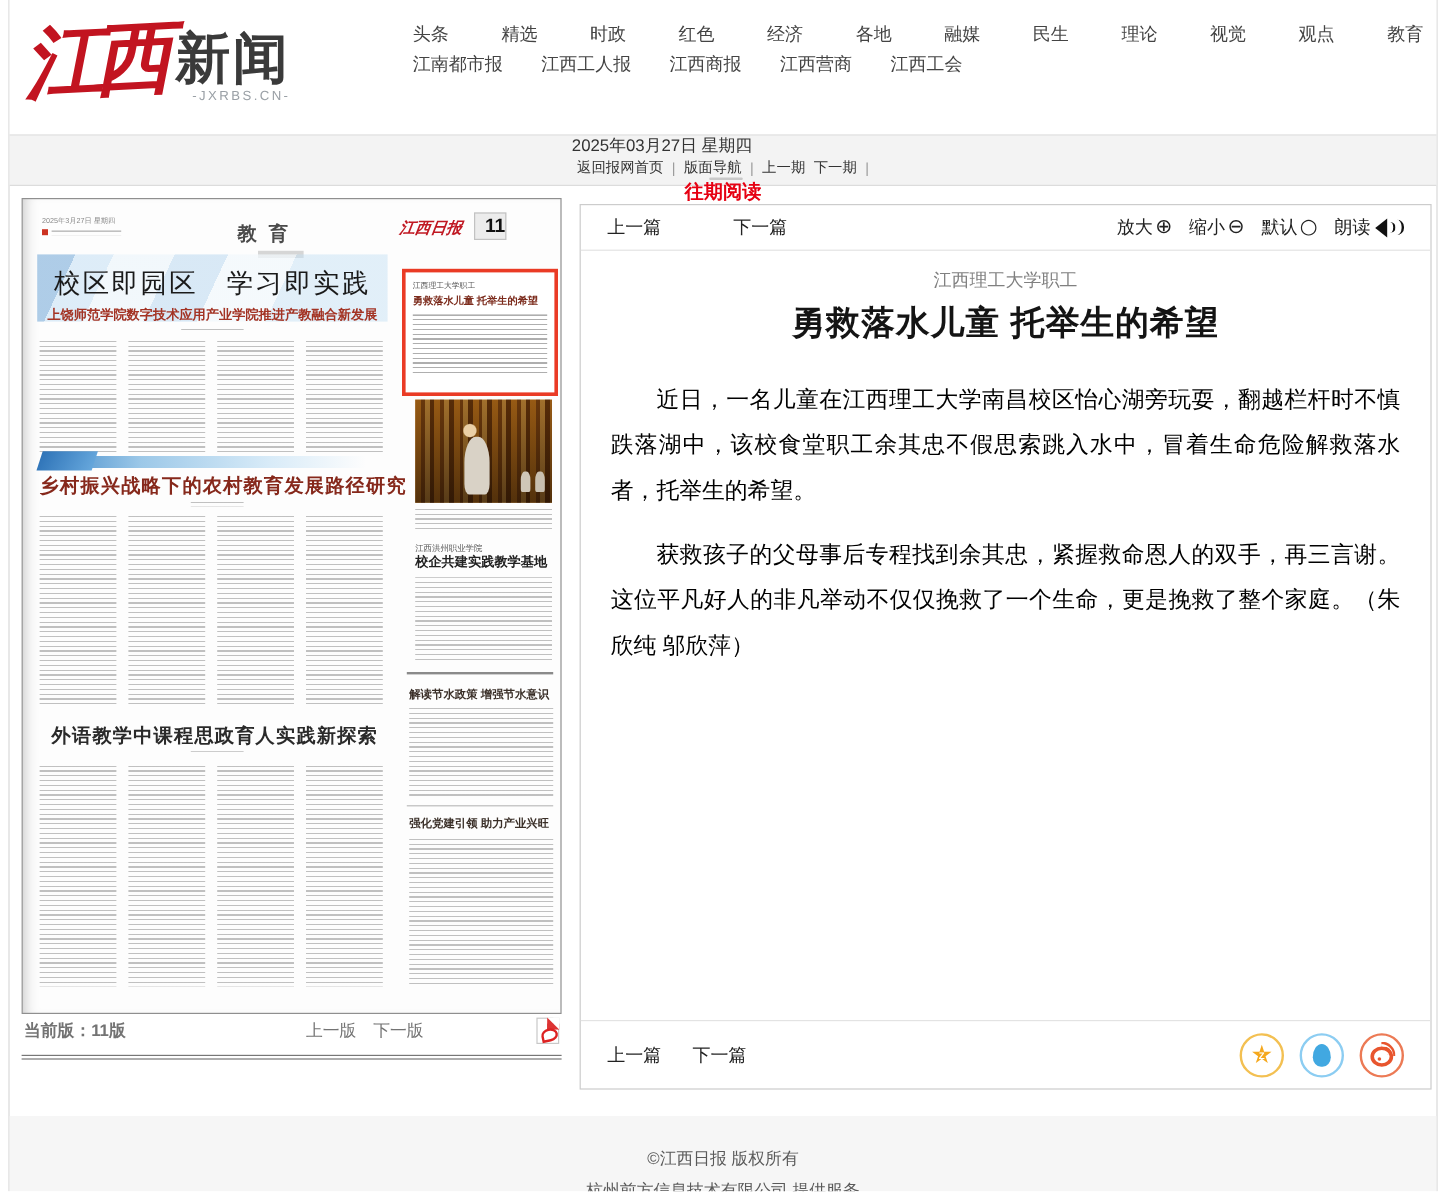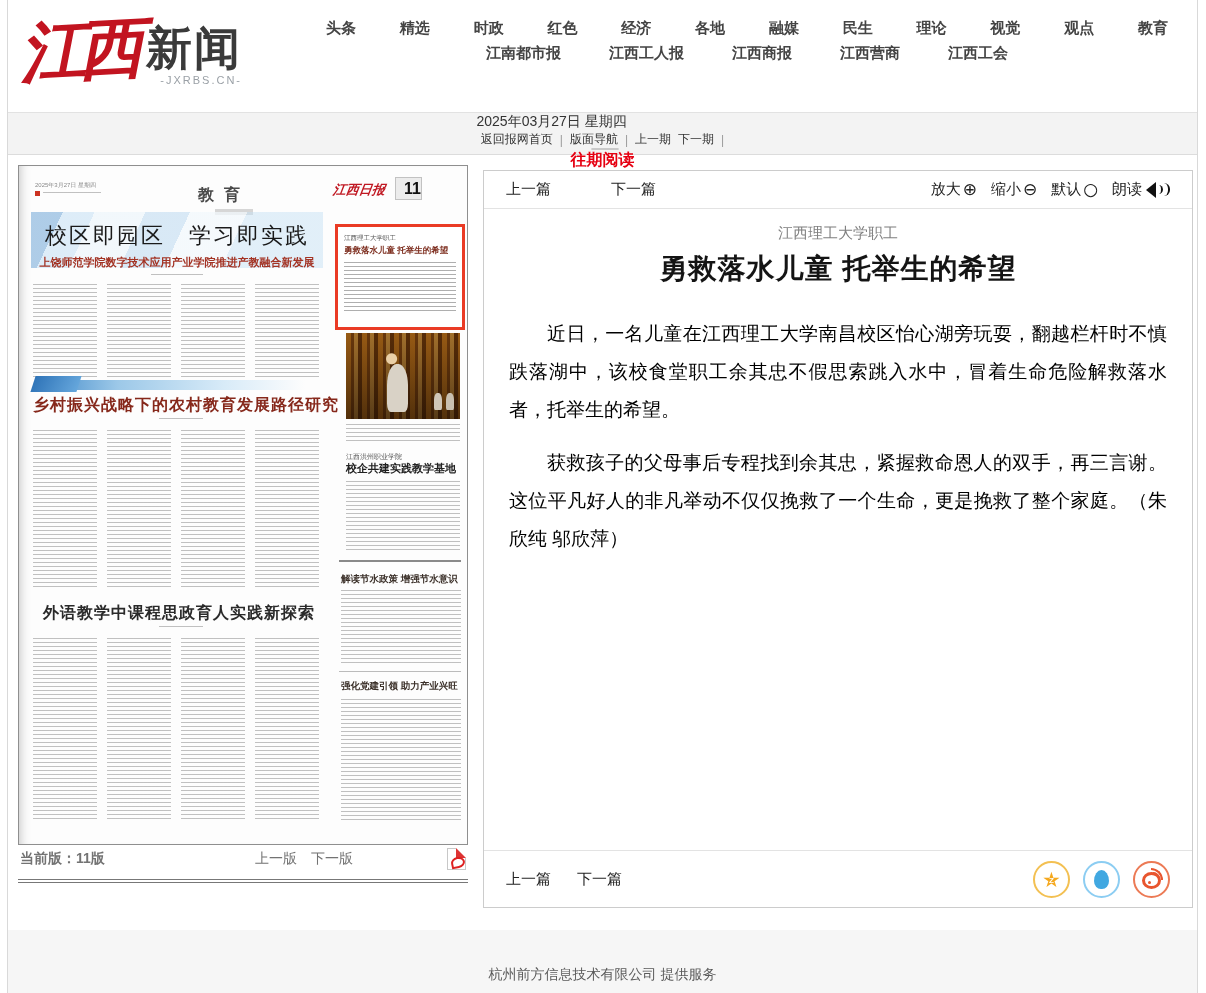--- a/index.html
+++ b/index.html
@@ -7,23 +7,23 @@
   .edge{position:absolute;top:0;bottom:0;width:1px;background:#d9d9d9;}
   .edge.l{left:7px}.edge.r{right:8px}
 
   
   .header{position:absolute;left:8px;right:9px;top:0;height:112px;background:#fff;}
   .logo{position:absolute;left:12px;top:4px;display:flex;cursor:pointer;}
   .logo-jx{font-family:"DejaVu Serif",serif;font-style:italic;font-weight:bold;font-size:66px;line-height:92px;color:#c21420;letter-spacing:-8px;transform:rotate(-3deg);margin-right:10px;}
   .logo-col{display:flex;flex-direction:column;justify-content:center;margin-top:8px;}
   .logo-xw{font-size:46px;font-weight:bold;color:#3a3a3a;line-height:52px;letter-spacing:2px;}
   .logo-domain{font-size:11px;color:#9aa0a6;letter-spacing:2px;text-align:right;margin-top:0;}
-  .nav{position:absolute;left:318px;top:19px;width:842px;font-size:15px;color:#444;font-weight:bold;}
+  .nav{position:absolute;left:336px;top:19px;width:842px;font-size:15px;color:#444;}
   .nav-row{display:flex;justify-content:space-between;margin-bottom:6px;}
-  .nav-row3{display:flex;gap:48px;justify-content:center;margin-bottom:0;}
+  .nav-row3{display:flex;gap:32px;justify-content:flex-start;margin-bottom:0;}
   .nav span{cursor:pointer;white-space:nowrap;}
 
   
   .toolbar{position:absolute;left:8px;right:9px;top:112px;height:43px;background:#f3f3f3;border-top:1px solid #e2e2e2;border-bottom:1px solid #dcdcdc;display:flex;align-items:center;padding:0 22px;box-sizing:border-box;flex-direction:column;}
   .tb-date{font-size:14px;color:#333;width:252px;}
   .tb-links{display:flex;align-items:center;font-size:12px;color:#333;gap:7px;}
   .tb-links .lnk{cursor:pointer;white-space:nowrap;}
   .tb-sep{color:#9a9a9a;}
   .cal{position:relative;width:26px;height:23px;background:#e9e9e9;border:1px solid #c9c9c9;border-radius:3px;margin:0 4px 0 8px;cursor:pointer;overflow:hidden;}
   .cal::before{content:"";position:absolute;left:0;right:0;top:0;height:7px;background:linear-gradient(#f98a2b,#ef5d00);border-radius:2px 2px 0 0;}
@@ -283,15 +283,16 @@
             <span class="wb-ring"></span>
             <span class="wb-dot"></span>
             <span class="wb-a1"></span>
             <span class="wb-a2"></span>
           </span>
       </span>
     </div>
   </div>
 
   <div class="footer">
+    <div class="l1">©江西日报 版权所有</div>
     <div class="l2">杭州前方信息技术有限公司  提供服务</div>
   </div>
 </div>
 
 </body></html>

